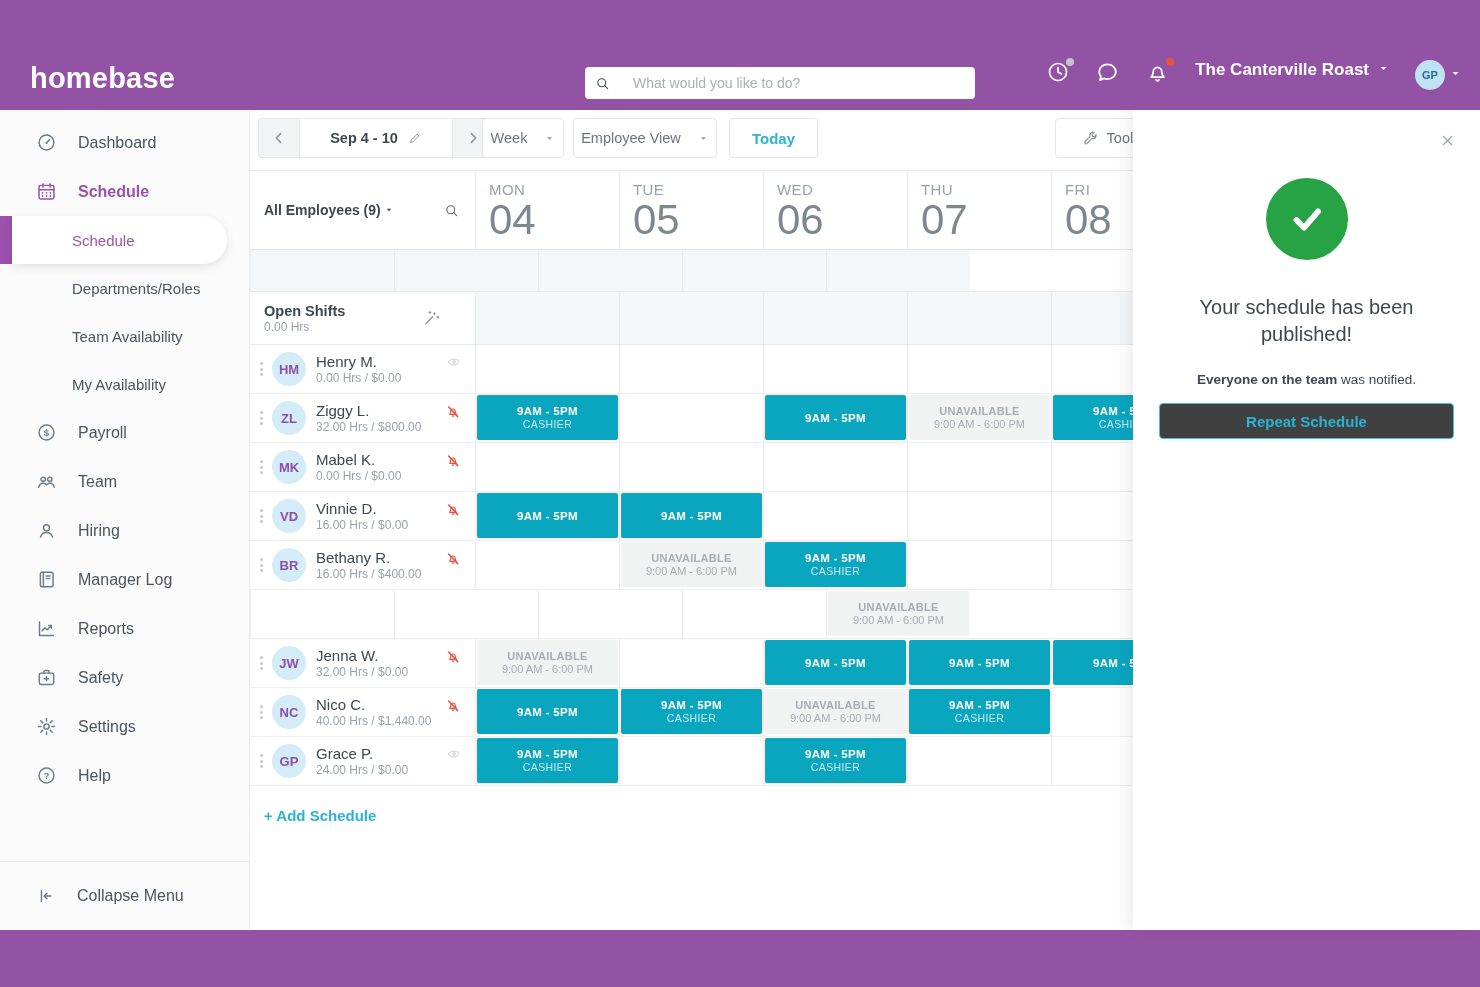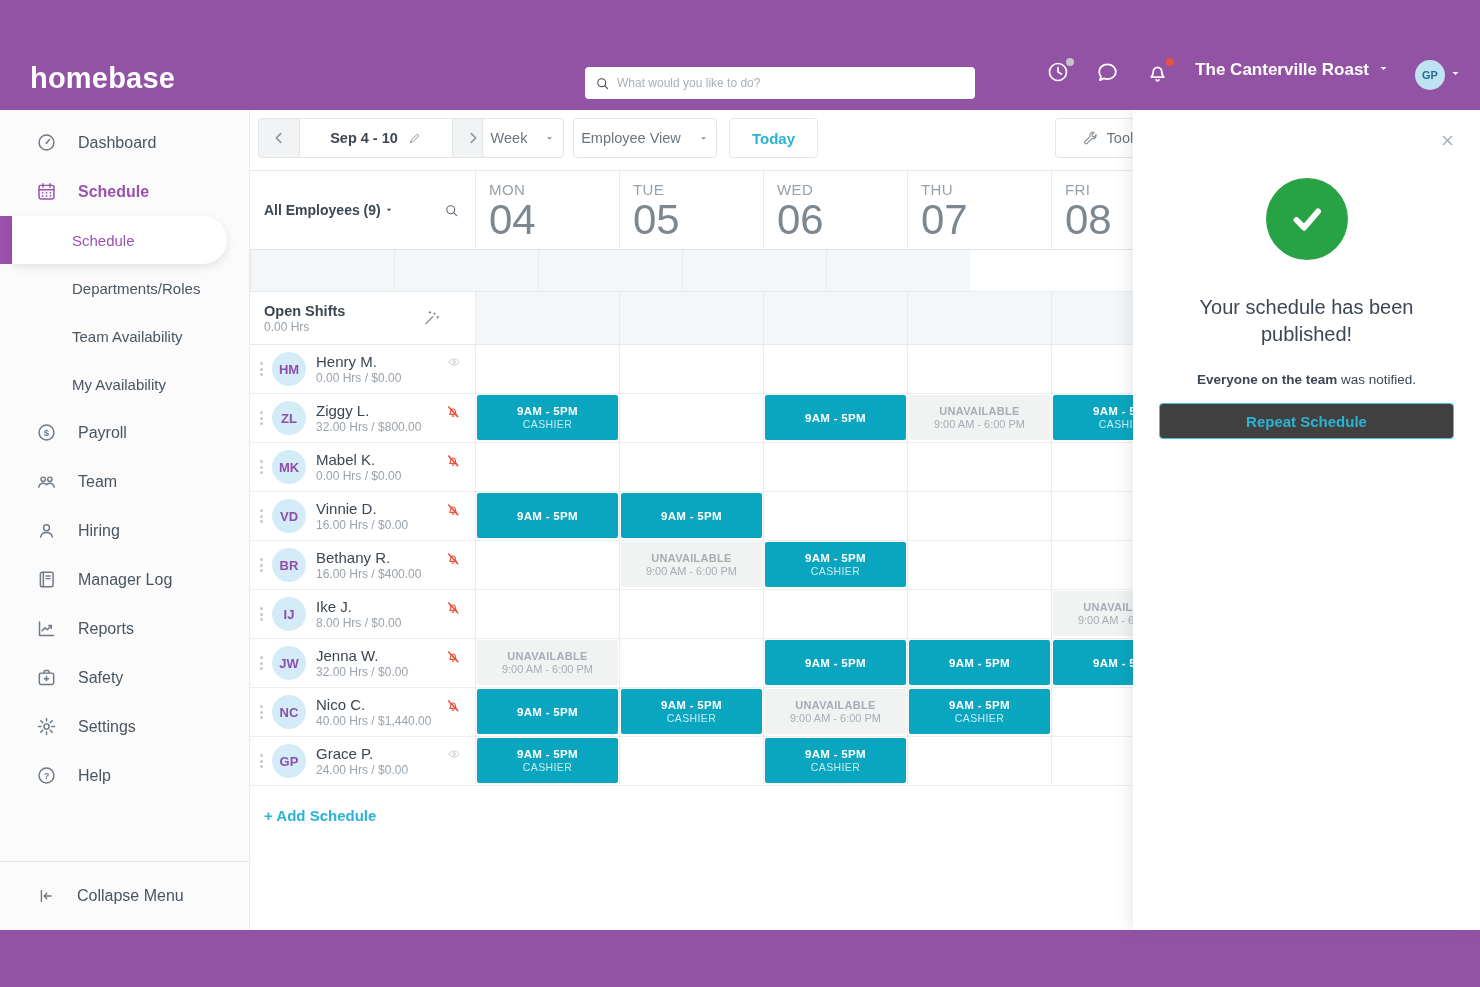--- a/index.html
+++ b/index.html
@@ -5,21 +5,21 @@
   * { margin:0; padding:0; box-sizing:border-box; }
   html,body { width:1480px; height:987px; overflow:hidden; }
   body { font-family:"Liberation Sans", sans-serif; background:#9353a4; position:relative; }
 
   
   .header { position:absolute; top:0; left:0; right:0; height:110px; background:#9353a4; z-index:10; }
   .logo { position:absolute; left:30px; top:62px; font-size:29px; font-weight:bold; color:#fff; letter-spacing:.2px; }
   .searchbar { position:absolute; left:585px; top:67px; width:390px; height:32px; background:#fff; border-radius:4px;
     display:flex; align-items:center; padding:0 10px; gap:7px; }
   .searchbar .icon { color:#3d4752; display:flex; }
-  .searchbar input { border:none; outline:none; flex:1; font-size:12px; color:#3d4752; font-family:inherit; }
+  .searchbar input { border:none; outline:none; flex:1; font-size:14px; color:#3d4752; font-family:inherit;margin-left:16px; }
   .searchbar input::placeholder { color:#a9b1b7; }
   .hright { position:absolute; right:18px; top:60px; height:46px; display:flex; align-items:flex-start; gap:25px; color:#fff; }
   .hbtn { position:relative; display:flex; color:#fff; cursor:pointer; }
   .dot { position:absolute; top:-2px; right:-4px; width:8px; height:8px; border-radius:50%; }
   .dot.gray { background:#c7c3cc; }
   .dot.red { background:#e8533f; }
   .company { display:flex; align-items:center; gap:8px; font-size:17px; font-weight:bold; color:#fff; cursor:pointer; }
   .avatar-grp { display:flex; align-items:center; gap:4px; cursor:pointer; }
   .h-avatar { width:30px; height:30px; border-radius:50%; background:#bfe3f2; color:#256e91; font-size:11px; font-weight:bold;
     display:flex; align-items:center; justify-content:center; }
@@ -566,39 +566,20 @@
           <div class="dcell">
             <div class="shift">
               <div class="stime">9AM - 5PM</div>
               <div class="srole">CASHIER</div>
             </div>
           </div>
           <div class="dcell"></div>
           <div class="dcell"></div>
         </div>
         <div class="grow erow" style="top: 420px;">
-          <div class="empcol">
-            <span class="drag">
-              <i></i>
-              <i></i>
-              <i></i>
-            </span>
-            <span class="eavatar">IJ</span>
-            <div class="einfo">
-              <div class="ename">Ike J.</div>
-              <div class="emeta">8.00 Hrs / $0.00</div>
-            </div>
-            <span class="estatus bellslash">
-              <svg width="16" height="16" viewBox="0 0 24 24" fill="none" stroke="currentColor" stroke-width="1.7" stroke-linecap="round" stroke-linejoin="round">
-                <path d="M7 15.5h10c-1.1-1.3-1.6-2.1-1.6-4.6a3.4 3.4 0 1 0-6.8 0c0 2.5-.5 3.3-1.6 4.6z"></path>
-                <path d="M10.8 17.6a1.3 1.3 0 0 0 2.4 0"></path>
-                <path d="M5.5 4.5 19 19" stroke-width="2.4"></path>
-              </svg>
-            </span>
-          </div>
           <div class="dcell"></div>
           <div class="dcell"></div>
           <div class="dcell"></div>
           <div class="dcell"></div>
           <div class="dcell">
             <div class="unavail">
               <div class="utitle">UNAVAILABLE</div>
               <div class="utime">9:00 AM - 6:00 PM</div>
             </div>
           </div>

